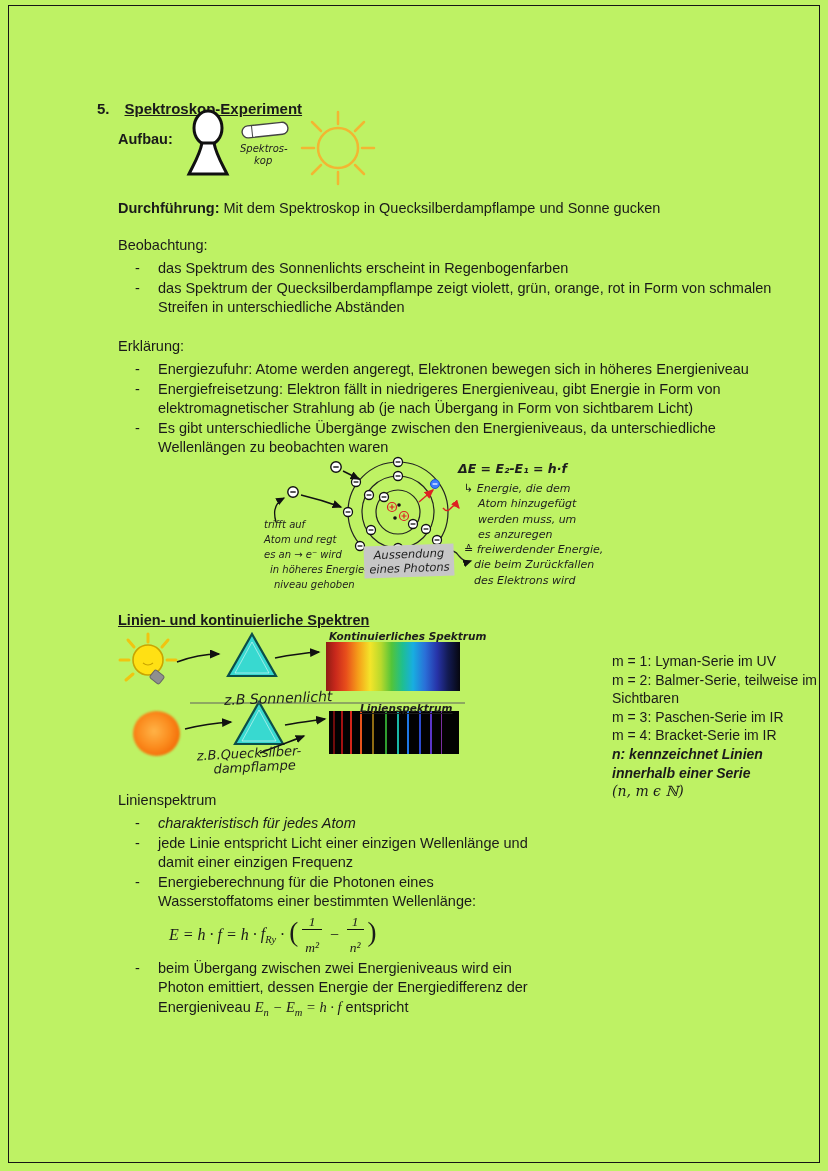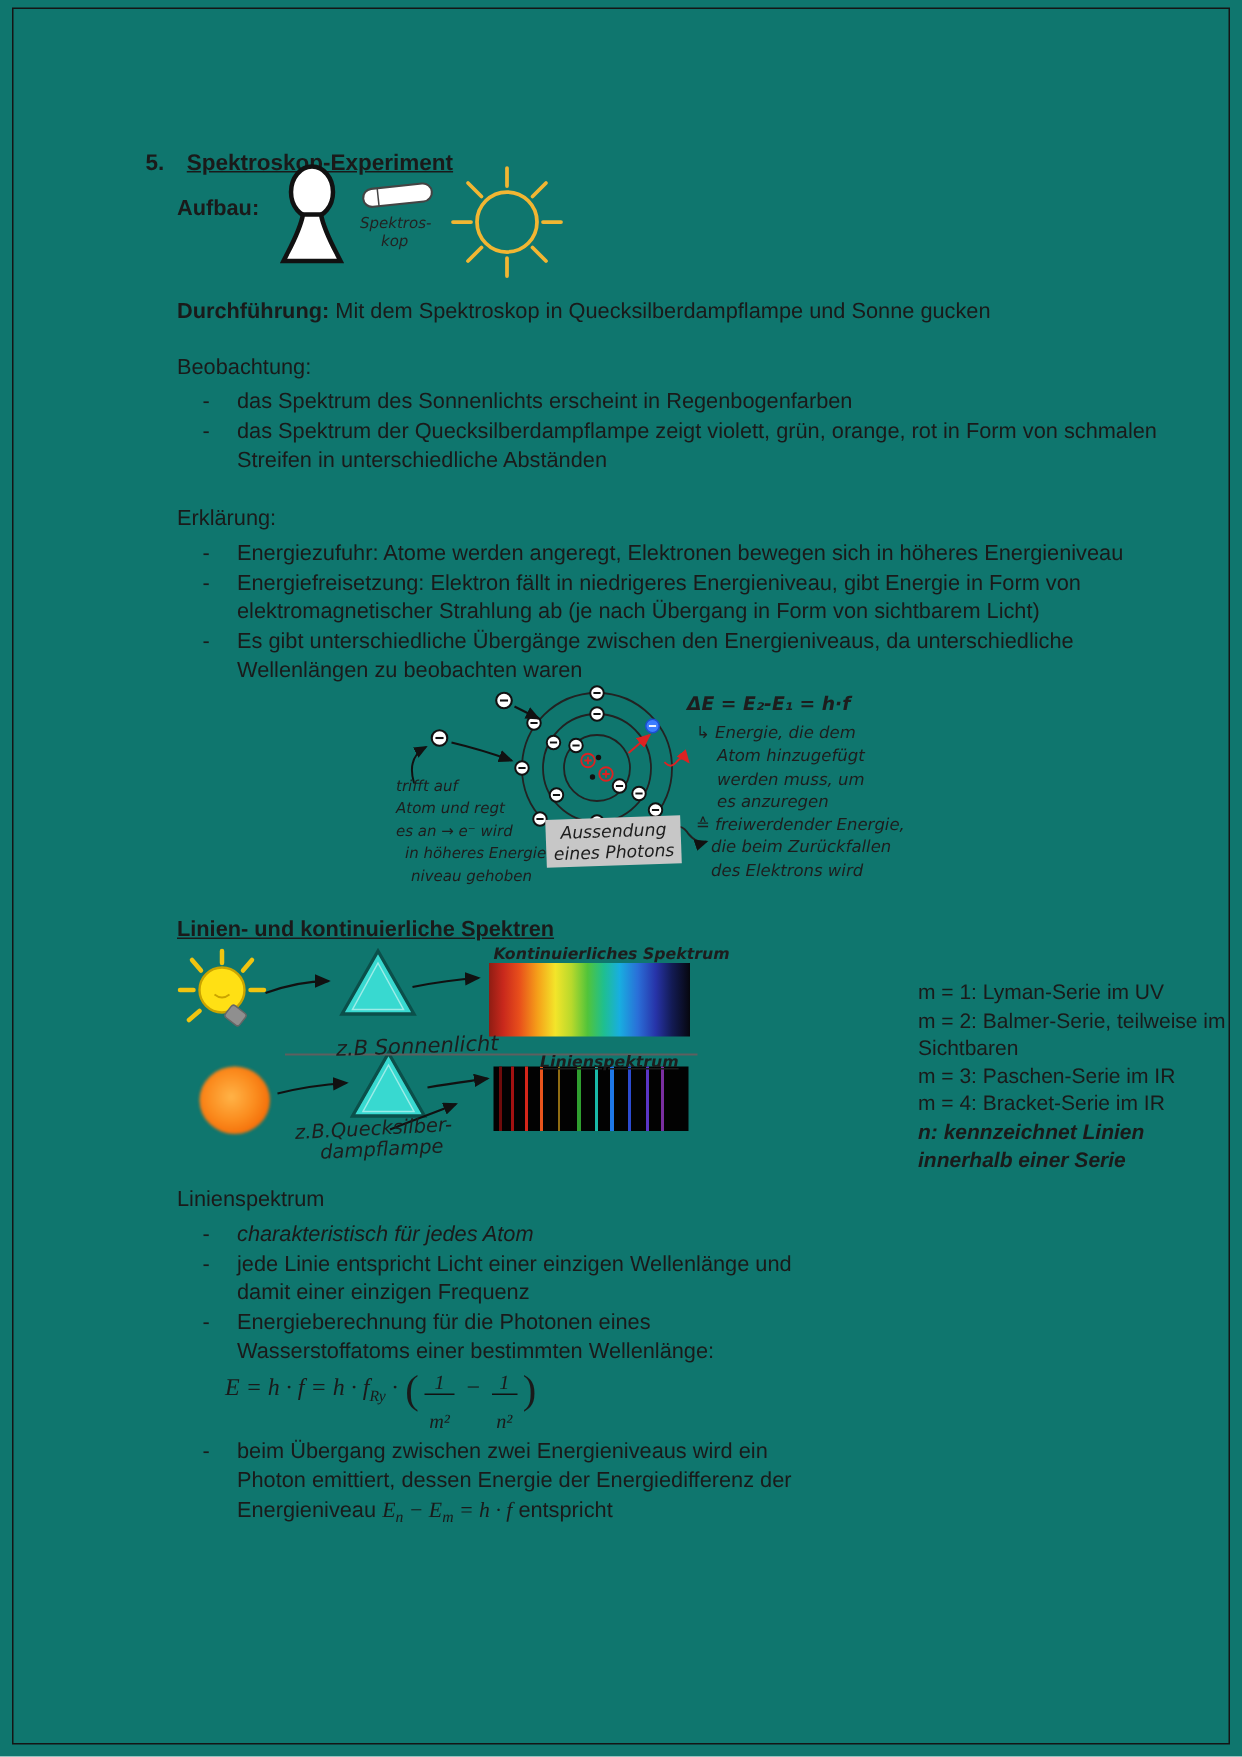--- a/index.html
+++ b/index.html
@@ -1,16 +1,16 @@
 <!DOCTYPE html>
 <html><head>
 <meta charset="utf-8">
 <style>
   html,body{margin:0;padding:0;background:#ffffff}
-  .page{position:relative;width:828px;height:1171px;background:#0f766e;overflow:hidden;
+  .page{position:relative;width:828px;height:1171px;background:#bef264;overflow:hidden;
         font-family:"Liberation Sans",sans-serif;color:#1a1a1a;font-size:14.5px;line-height:1.34}
   .frame{position:absolute;left:8px;top:5px;right:8px;bottom:8px;border:1.6px solid #151515}
   .abs{position:absolute}
   .b{font-weight:700}
   .i{font-style:italic}
   .hand{font-family:"DejaVu Sans",sans-serif;font-style:italic;color:#1d1d1d}
 
   
   .sec-title{left:97px;top:99px;font-size:15px}
   .sec-title .num{font-weight:700;margin-right:15px}
@@ -61,21 +61,21 @@
   .queck-label .l2{padding-left:16px}
 
   
   .series-col{left:612px;top:652px;width:212px;font-size:14px;line-height:1.33}
   .series-col .bi{font-weight:700;font-style:italic}
   .mnote{font-family:"DejaVu Serif",serif;font-style:italic}
 
   
   .linien-sec{left:118px;top:791px;width:460px}
   .linien-sec .bul .txt{max-width:382px}
-  .formula{display:flex;margin:3px 0 4px 32px;font-size:16px}
+  .formula{display:flex;align-items:center;margin:3px 0 4px 51px;font-size:16px}
   .math{font-family:"Liberation Serif",serif;font-style:italic;white-space:pre}
   .math sub, .imath sub{font-size:10.5px;font-style:italic}
   .bigparen{font-family:"Liberation Serif",serif;font-size:27px;font-weight:300;margin:0 1px;line-height:1;transform:translateY(-2px)}
   .frac{display:inline-flex;flex-direction:column;align-items:center;font-family:"Liberation Serif",serif;
         font-style:italic;line-height:1.05;margin:0 3px;font-size:13.5px}
   .frac .den{border-top:1.3px solid #111;padding:11px 3px 0}
   .frac .num{padding:0 3px}
   .imath{font-family:"Liberation Serif",serif;font-style:italic;white-space:pre}
   svg text{font-family:"DejaVu Sans",sans-serif;font-style:italic;fill:#222}
 </style>
@@ -284,20 +284,21 @@
     <div>z.B.Quecksilber-</div>
     <div class="l2">dampflampe</div>
   </div>
 
   <div class="abs series-col">
     <div>m = 1: Lyman-Serie im UV</div>
     <div>m = 2: Balmer-Serie, teilweise im Sichtbaren</div>
     <div>m = 3: Paschen-Serie im IR</div>
     <div>m = 4: Bracket-Serie im IR</div>
     <div class="bi">n: kennzeichnet Linien innerhalb einer Serie</div>
+    <div class="mnote">(n, m ϵ ℕ)</div>
   </div>
 
   <div class="abs sec linien-sec">
     <div class="head">Linienspektrum</div>
     <div class="bul">
       <span class="dash">-</span>
       <span class="txt i">charakteristisch für jedes Atom</span>
     </div>
     <div class="bul">
       <span class="dash">-</span>

